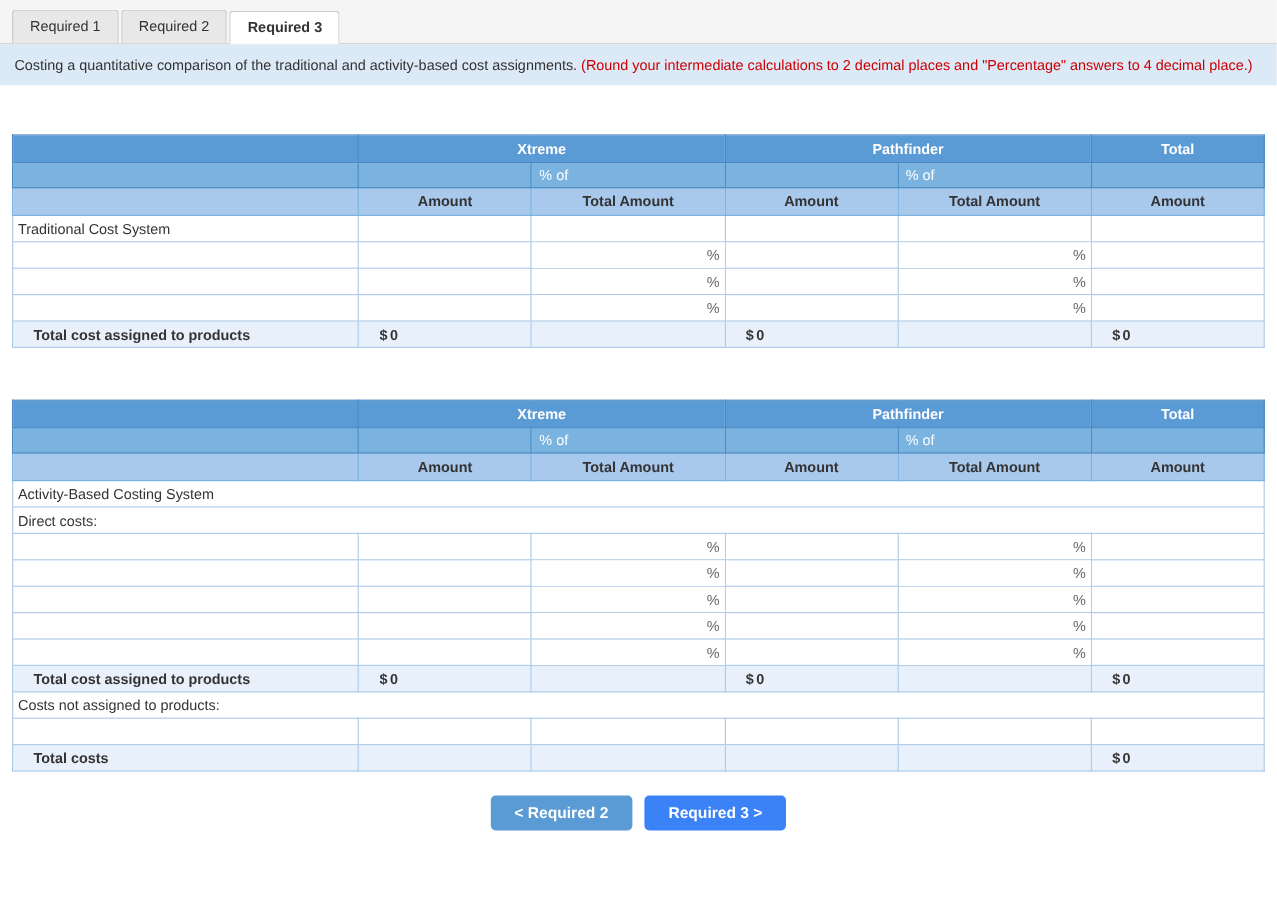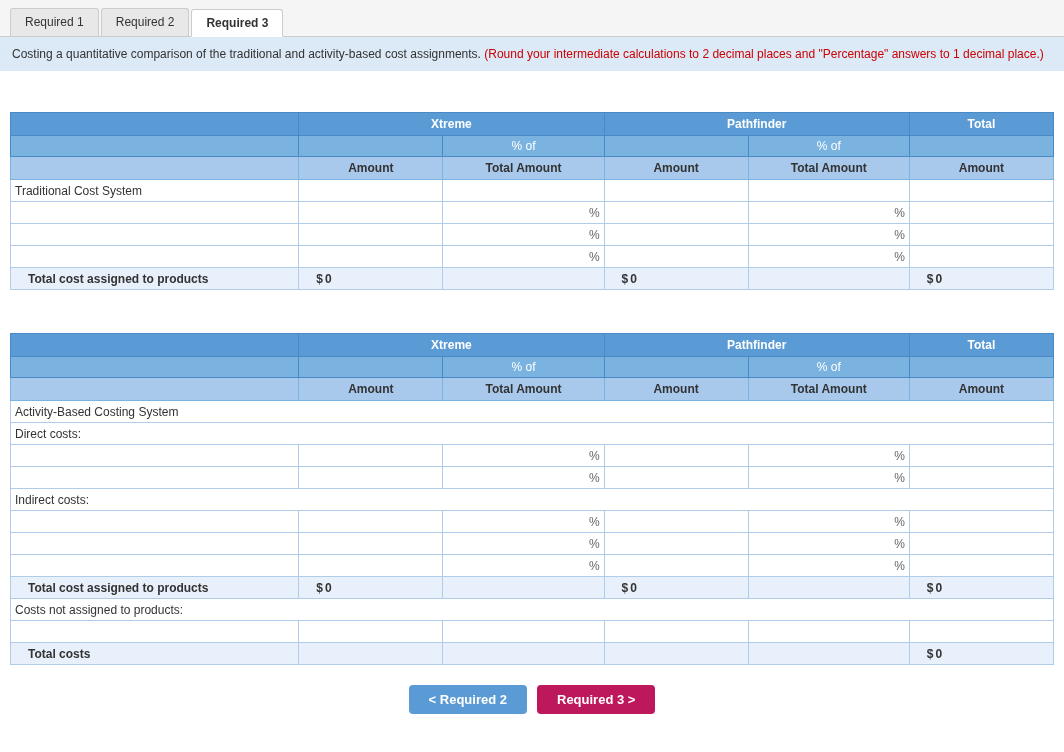--- a/index.html
+++ b/index.html
@@ -58,21 +58,20 @@
       border: 1px solid #4a8ac4;
     }
     .section-header-row td.label-cell {
       background: #5b9bd5;
       text-align: left;
     }
 
     .sub-header-row td {
       background: #7ab3e0;
       color: #fff;
-      text-align: center;
       padding: 3px 6px;
       border: 1px solid #4a8ac4;
     }
     .sub-header-row td.label-cell {
       background: #7ab3e0;
     }
 
     .col-header-row td {
       background: #a8c8ec;
       color: #333;
@@ -164,40 +163,40 @@
       border-radius: 4px;
       cursor: pointer;
       border: none;
       font-weight: bold;
     }
     .nav-btn.prev {
       background: #5b9bd5;
       color: #fff;
     }
     .nav-btn.next {
-      background: #be185d;
+      background: #3b82f6;
       color: #fff;
     }
 
     td.label-cell { min-width: 170px; }
   </style>
 </head>
 <body>
 
 <div>
   <div class="tabs">
     <div class="tab">Required 1</div>
     <div class="tab">Required 2</div>
     <div class="tab active">Required 3</div>
   </div>
 </div>
 
 <div class="instructions">
   <span>Costing a quantitative comparison of the traditional and activity-based cost assignments.</span>
-  <span class="red">(Round your intermediate calculations to 2 decimal places and "Percentage" answers to 1 decimal place.)</span>
+  <span class="red">(Round your intermediate calculations to 2 decimal places and "Percentage" answers to 4 decimal place.)</span>
 </div>
 
 <div class="content">
 
   <table>
     <colgroup>
       <col style="width:170px">
       <col style="width:85px">
       <col style="width:95px">
       <col style="width:85px">
@@ -398,23 +397,20 @@
         <td class="input-cell"><input type="text" style=""></td>
         <td class="input-cell pct-cell">
           <div class="pct-input-wrap">
               <input type="text" style="">
               <span class="pct-sign">%</span>
             </div>
         </td>
         <td class="input-cell"><input type="text" style=""></td>
       </tr>
 
-      <tr class="section-label-row">
-        <td class="label-cell" colspan="6">Indirect costs:</td>
-      </tr>
 
       <tr class="data-row">
         <td class="label-cell input-cell"><input type="text" style=""></td>
         <td class="input-cell"><input type="text" style=""></td>
         <td class="input-cell pct-cell">
           <div class="pct-input-wrap">
               <input type="text" style="">
               <span class="pct-sign">%</span>
             </div>
         </td>

